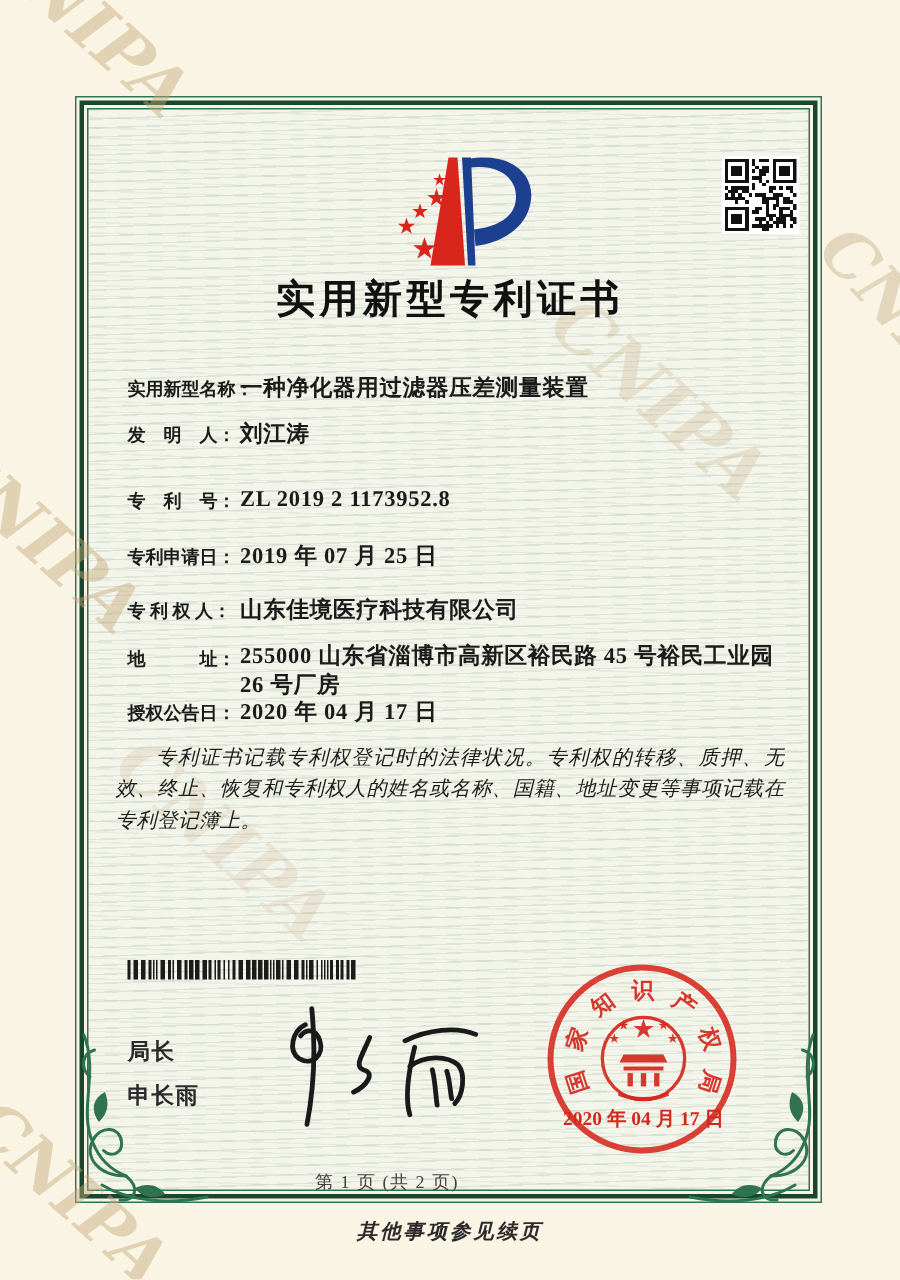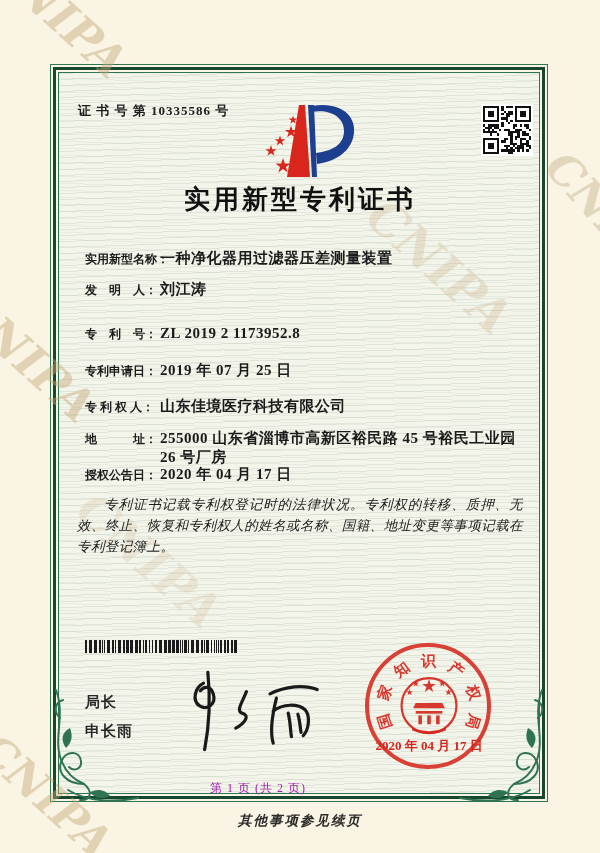--- a/index.html
+++ b/index.html
@@ -63,21 +63,21 @@
              border-radius:50%;}
   .seal-arc{position:absolute;left:0;top:0;width:127px;height:127px;}
   .seal-arc span{position:absolute;left:50%;top:50%;font-size:15px;font-weight:700;
                  color:rgba(213,39,29,.92);font-family:"Liberation Sans",sans-serif;}
   .emblem{position:absolute;left:50%;top:50%;transform:translate(-50%,-52%);}
   .seal-date{position:absolute;left:363px;top:737px;width:132px;text-align:center;z-index:5;
              font-size:13px;font-weight:700;color:#d5271d;letter-spacing:0;}
 
   
   .page-num{position:absolute;left:50px;top:780px;width:416px;text-align:center;z-index:3;
-            font-size:12px;color:#a21caf;letter-spacing:1px;}
+            font-size:12px;color:#404040;letter-spacing:1px;}
   .footer-note{position:absolute;left:0;top:812px;width:600px;text-align:center;z-index:3;
                font-size:13.5px;font-style:italic;color:#2b2b2b;letter-spacing:2px;font-weight:600;}
 
   
   .flourish{position:absolute;z-index:3;width:92px;height:114px;}
   .fl-bl{left:48px;top:688px;}
   .fl-br{left:458px;top:688px;transform:scaleX(-1);}
 </style>
 </head>
 <body>
@@ -90,21 +90,20 @@
   <div class="wm wm-bl">CNIPA</div>
   <div class="wm wm-in1">CNIPA</div>
   <div class="wm wm-in2">CNIPA</div>
 
   <div class="frame">
     <div class="frame-mid">
         <div class="frame-in"></div>
       </div>
   </div>
 
-  <div class="cert-no">证 书 号 第 10335586 号</div>
 
   <svg class="logo" viewBox="0 0 108 80">
     <defs>
       <path id="star" d="M0,-1 L0.224,-0.309 0.951,-0.309 0.363,0.118 0.588,0.809 0,0.382 -0.588,0.809 -0.363,0.118 -0.951,-0.309 -0.224,-0.309 Z"></path>
     </defs>
     <polygon points="49,5 55,5 60,77 37,77" fill="#d9261c"></polygon>
     <polygon points="58,5 64,5 67,77 62,77" fill="#1d3f8f"></polygon>
     <path d="M62,6 C92,1 106,17 104,33 C102,52 84,62 67,64 L66,53 C83,51 94,44 94,31 C94,17 80,9 62,12 Z" fill="#1d3f8f"></path>
     <use href="#star" fill="#d9261c" transform="translate(33,66) scale(8)"></use>
     <use href="#star" fill="#d9261c" transform="translate(21,51) scale(6)"></use>

